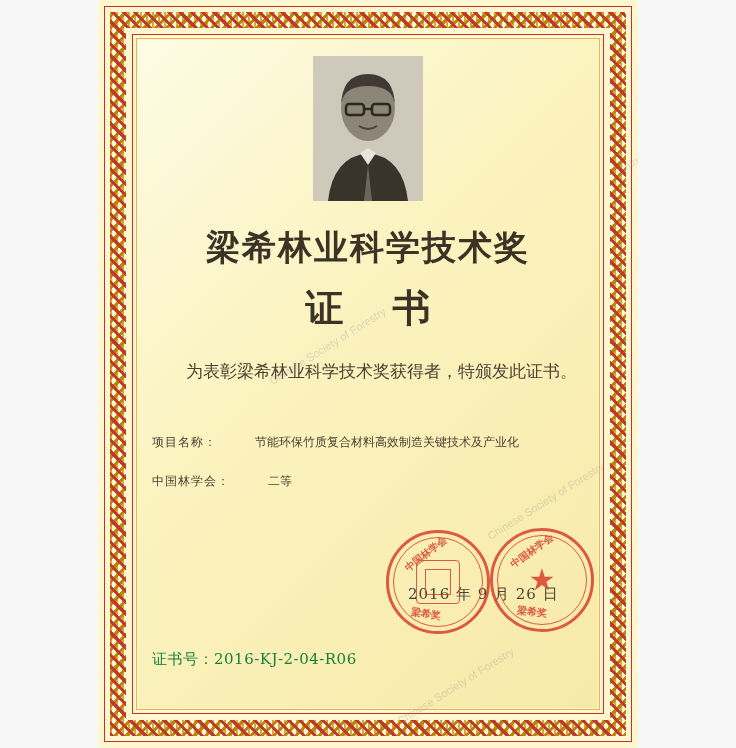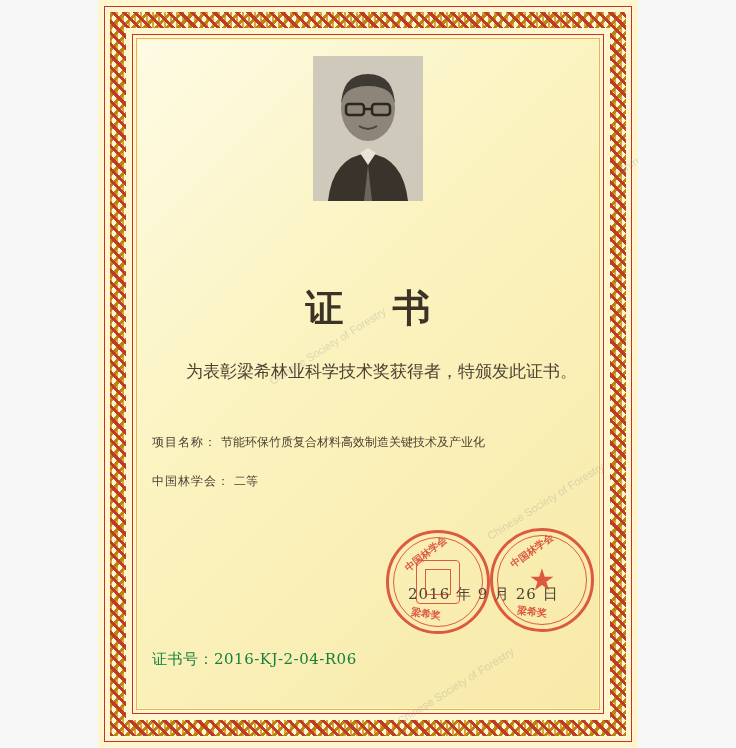--- a/index.html
+++ b/index.html
@@ -168,20 +168,21 @@
     line-height: 25px;
   }
   .field-label {
     flex: 0 0 auto;
     white-space: nowrap;
     letter-spacing: 1px;
   }
   .field-value {
     flex: 1 1 auto;
     padding-left: 4px;
+    margin-left: 34px;
   }
 
   .date-line {
     position: absolute;
     top: 545px;
     left: 270px;
     font-family: "DejaVu Serif", "Liberation Serif", serif;
     font-size: 15px;
     color: #4a4233;
     letter-spacing: 1px;
@@ -294,20 +295,21 @@
         <rect x="33" y="48" width="18" height="11" rx="3" fill="none" stroke="#2b2620" stroke-width="2.5"></rect>
         <rect x="59" y="48" width="18" height="11" rx="3" fill="none" stroke="#2b2620" stroke-width="2.5"></rect>
         <line x1="51" y1="53" x2="59" y2="53" stroke="#2b2620" stroke-width="2.5"></line>
         <path d="M46 70 q9 6 18 0" stroke="#4a443c" stroke-width="2" fill="none"></path>
         <path d="M15 145 q5 -44 40 -48 q35 4 40 48 z" fill="#39332c"></path>
         <path d="M47 97 l8 12 l8 -12 l-8 -5 z" fill="#e8e4da"></path>
         <path d="M55 109 l-4 36 l8 0 z" fill="#6d6557"></path>
       </svg>
     </div>
 
+    <div class="title-main">梁希林业科学技术奖</div>
     <div class="title-sub">证 书</div>
 
     <div class="paragraph">为表彰梁希林业科学技术奖获得者，特颁发此证书。</div>
 
     <div class="fields">
       <div class="field-row">
         <div class="field-label">项目名称：</div>
         <div class="field-value">节能环保竹质复合材料高效制造关键技术及产业化</div>
       </div>
       <div class="field-row">

